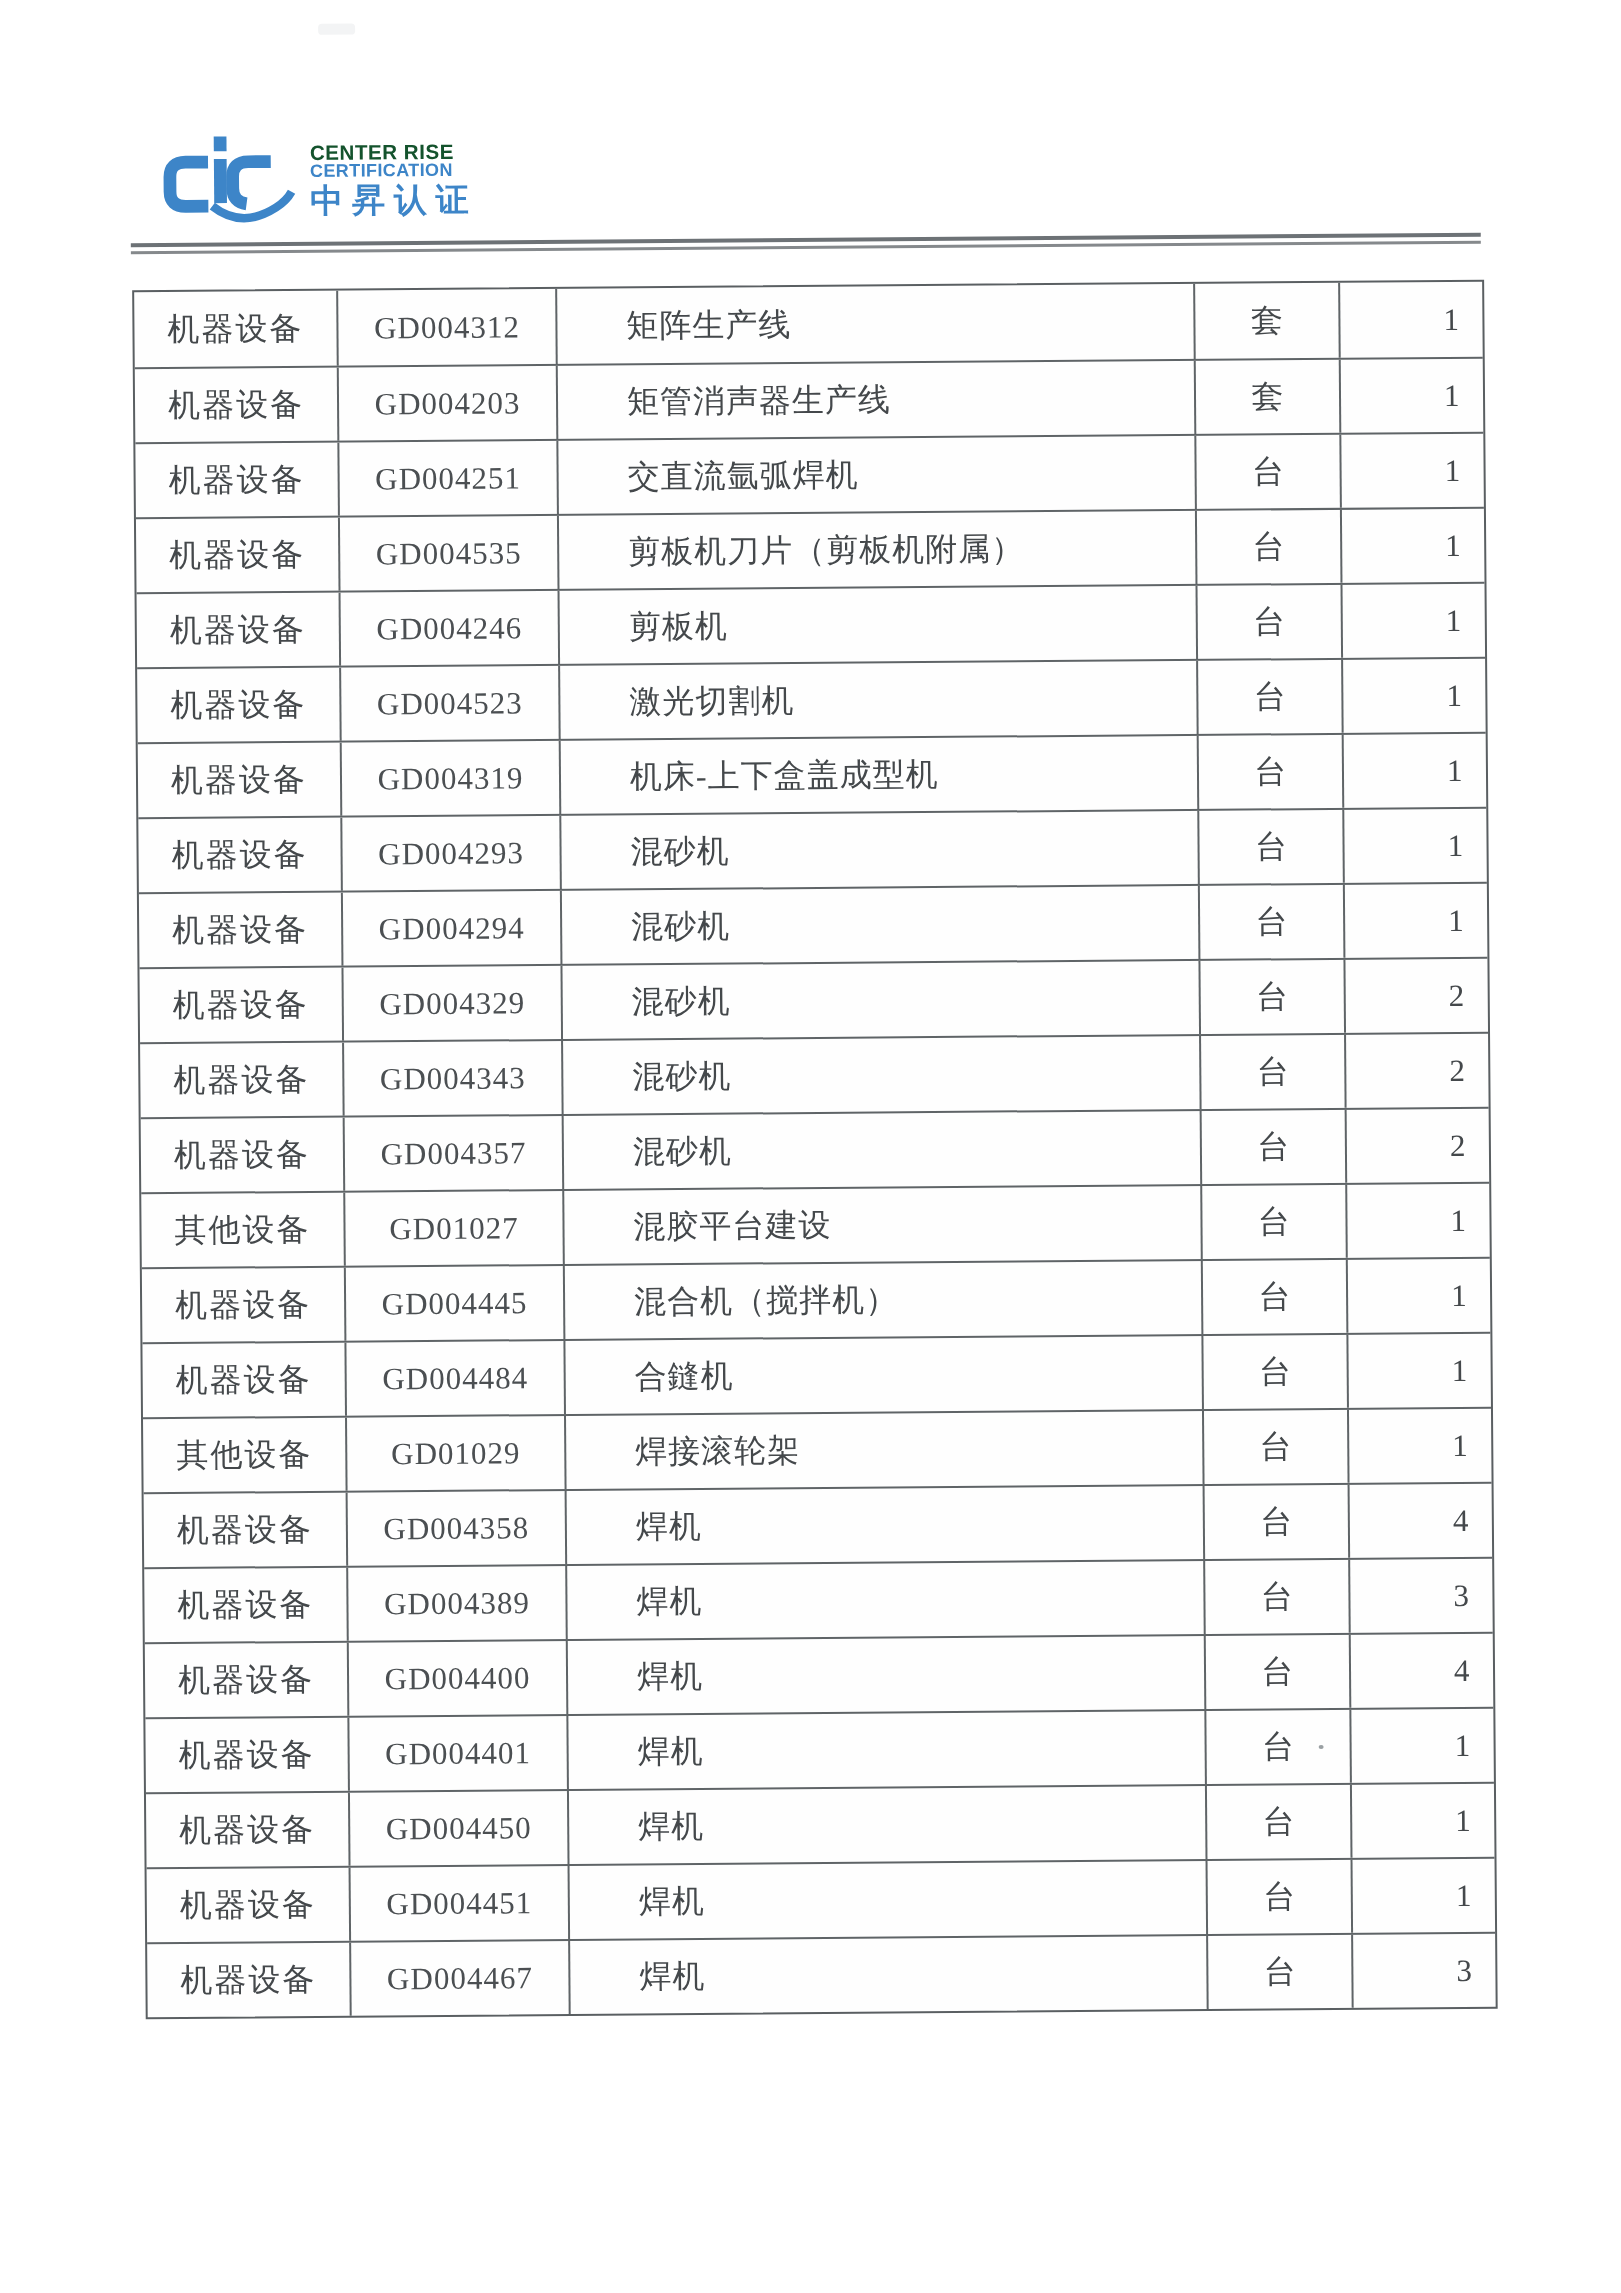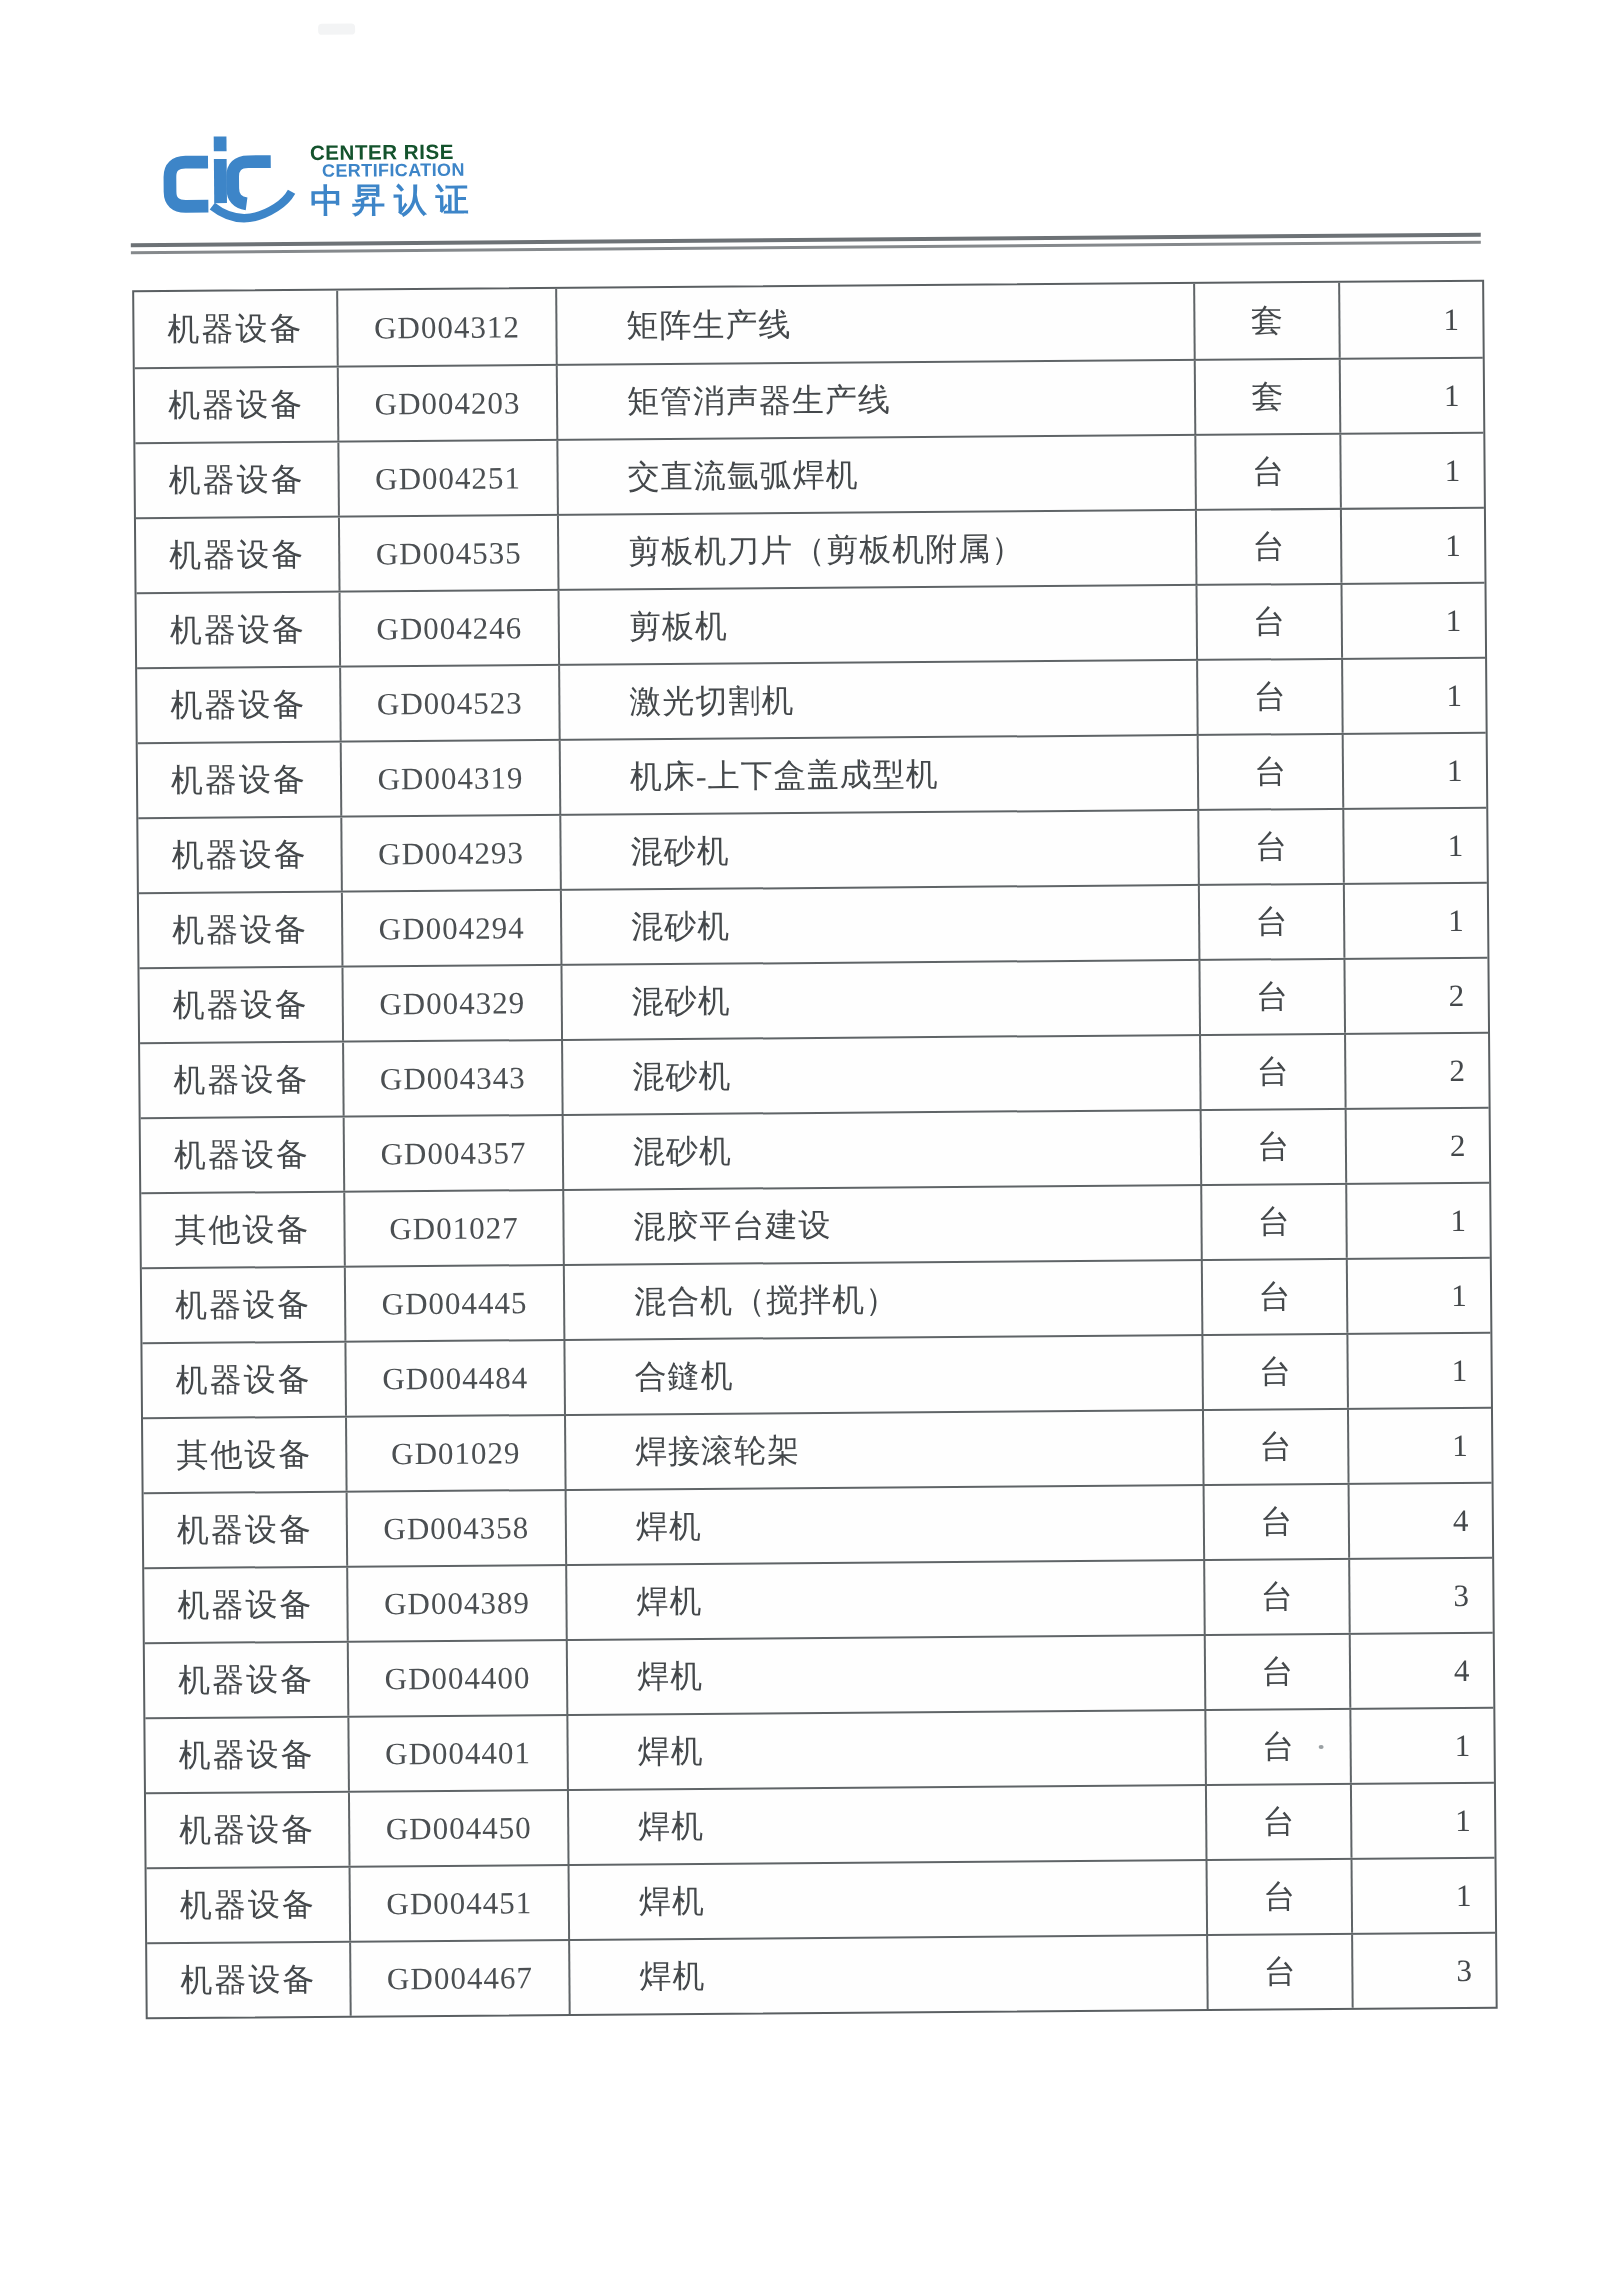--- a/index.html
+++ b/index.html
@@ -24,21 +24,21 @@
   .brand-mark { width: 147px; height: 100px; display: block; }
   .brand-text { display: flex; flex-direction: column; margin-top: 13.7px; }
   .brand-en1 {
     font-family: "Liberation Sans", sans-serif;
     font-weight: bold; font-size: 20.6px; line-height: 19.6px;
     color: #14532d; letter-spacing: 0.5px;
   }
   .brand-en2 {
     font-family: "Liberation Sans", sans-serif;
     font-weight: bold; font-size: 18px; line-height: 18.6px;
-    color: #3d85c8; letter-spacing: 0.4px; margin-left: 12px;
+    color: #3d85c8; letter-spacing: 0.4px;
   }
   .brand-cn {
     font-size: 33px; line-height: 37px; font-weight: bold;
     color: #3d85c8; letter-spacing: 8.8px; margin-top: 2px;
   }
 
   .rule { position: absolute; left: 137px; top: 238px; width: 1350px; }
   .rule-top    { height: 3.9px; background: #6d7276; }
   .rule-bottom { height: 2.9px; background: #85898c; margin-top: 3.9px; }
 

